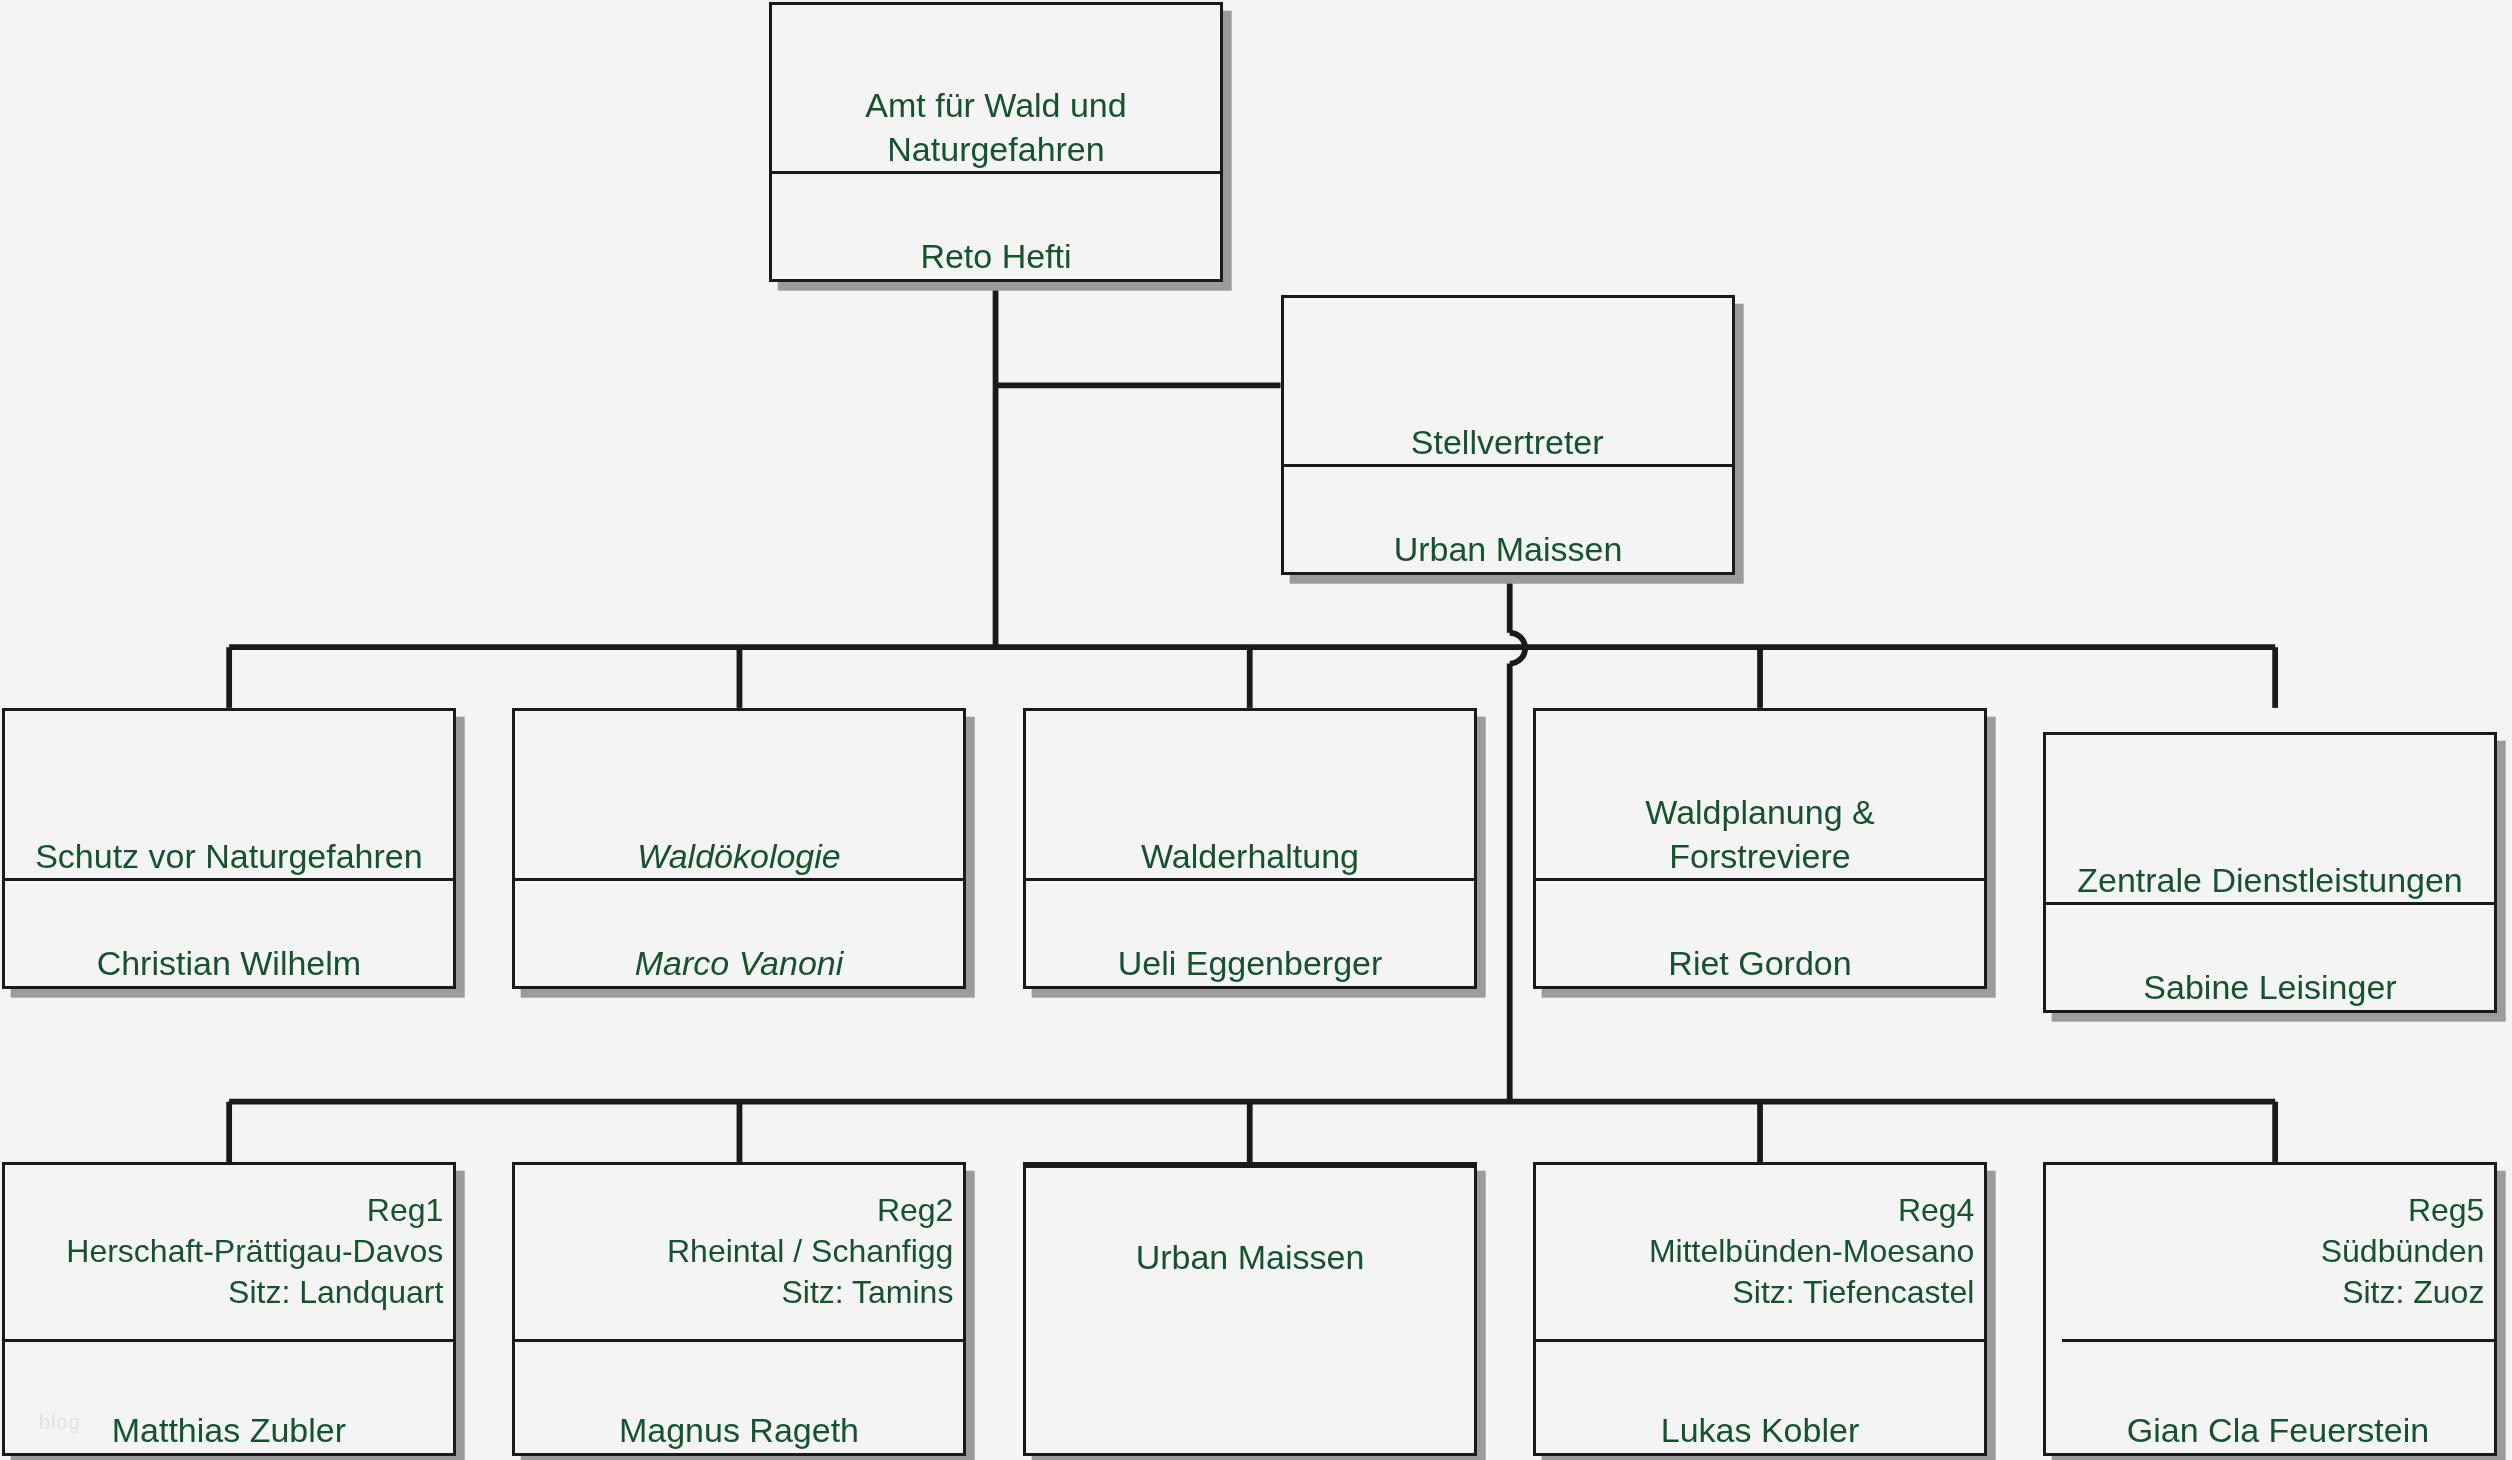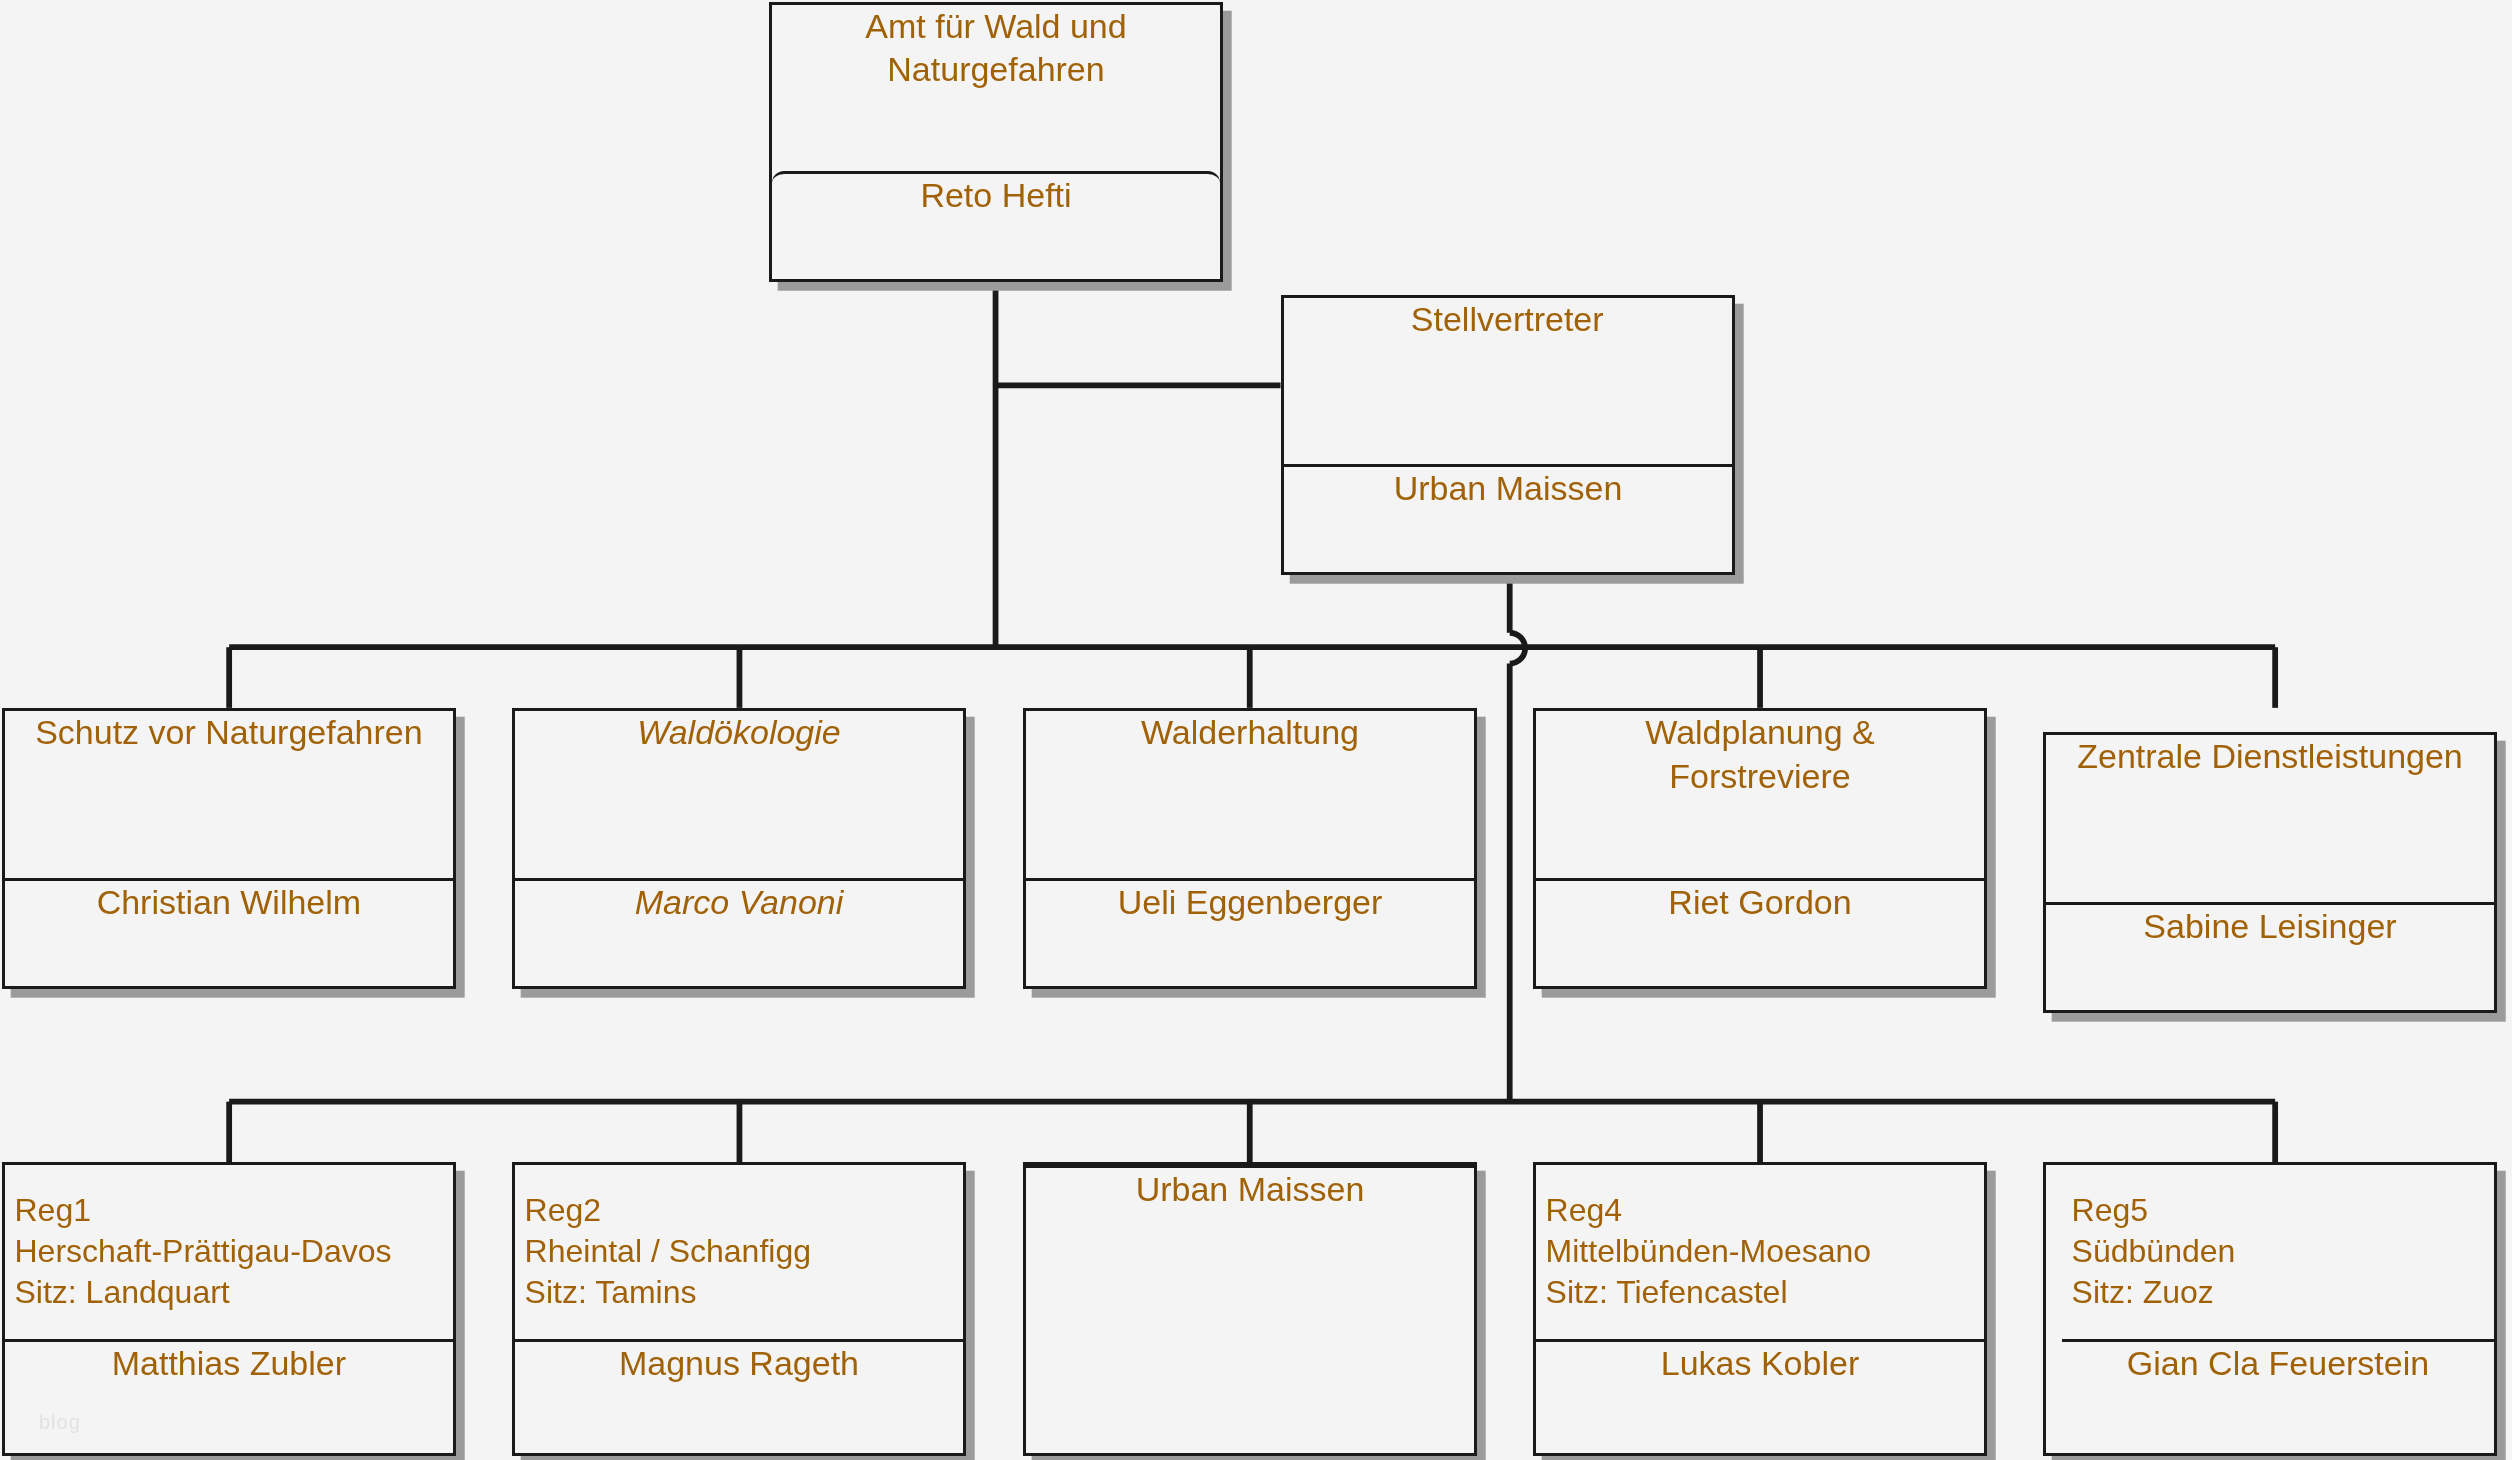--- a/index.html
+++ b/index.html
@@ -37,45 +37,45 @@
     border: 3.9px solid #1a1a1a;
     box-sizing: border-box;
     box-shadow: 8.7px 8.7px 0 0 #9b9b9b;
     display: flex;
     flex-direction: column;
   }
 
   .node-title,
   .node-person {
     display: flex;
-    align-items: flex-start;
+    align-items: flex-end;
     justify-content: center;
     text-align: center;
-    color: #a16207;
+    color: #14532d;
     padding: 0 9.6px;
     box-sizing: border-box;
     line-height: 1.28;
   }
 
   .node-title {
     font-size: 34px;
   }
 
   .node-person {
     font-size: 34px;
     border-top: 3.9px solid #1a1a1a;
   }
 
   
   #node-root {
     left: 769px;  top: 1.9px;
     width: 454px; height: 280px;
   }
   #node-root .node-title  { height: 168px; }
-  #node-root .node-person { height: 109px; border-radius: 12px; }
+  #node-root .node-person { height: 109px; }
 
   
   #node-deputy {
     left: 1281px; top: 295px;
     width: 454px;  height: 280px;
   }
   #node-deputy .node-title  { height: 168px; padding-left: 8px; }
   #node-deputy .node-person { height: 109px; }
 
   

